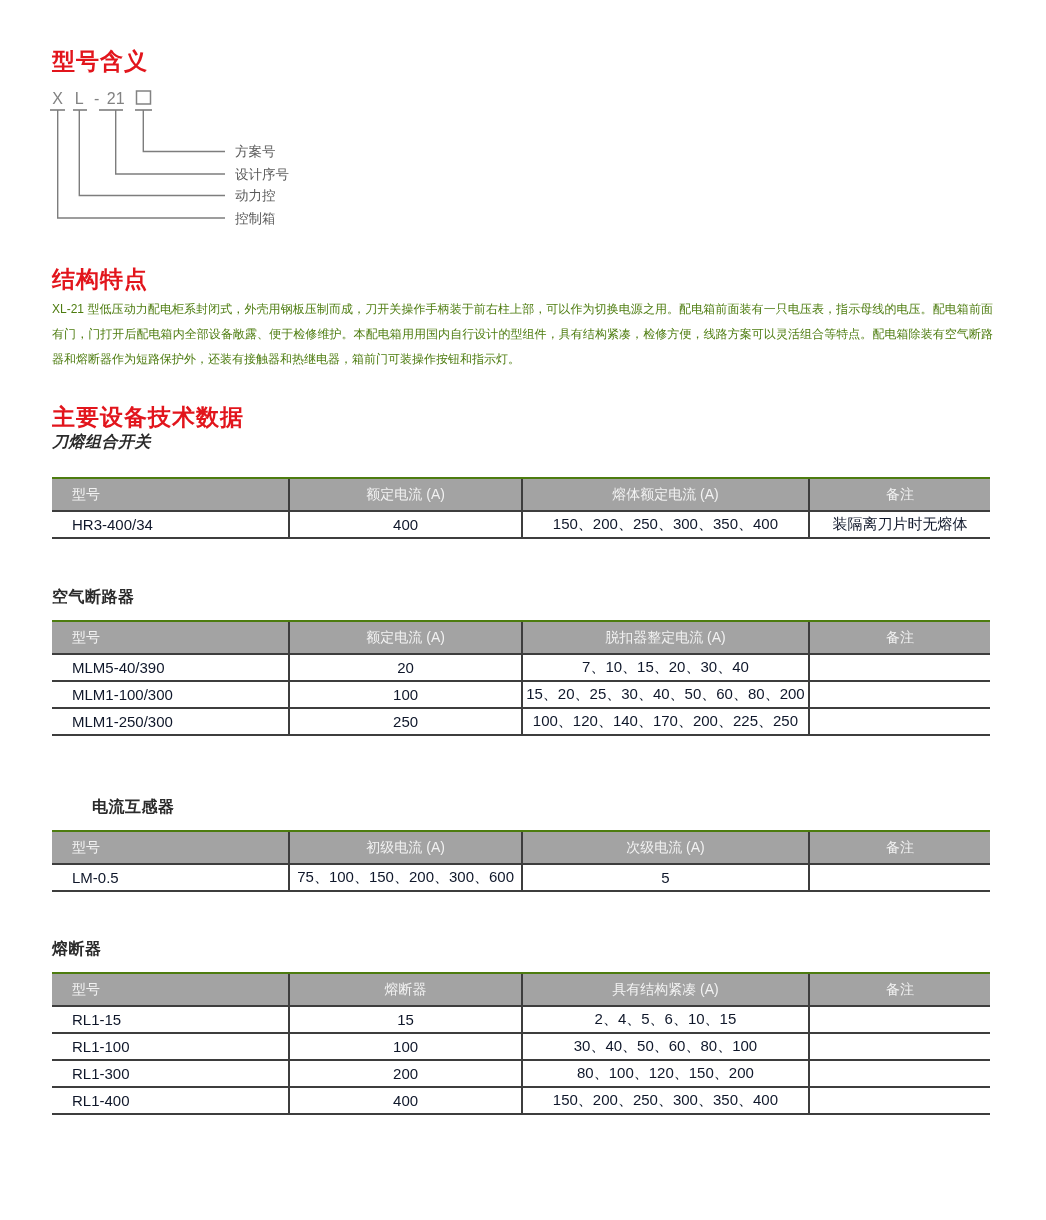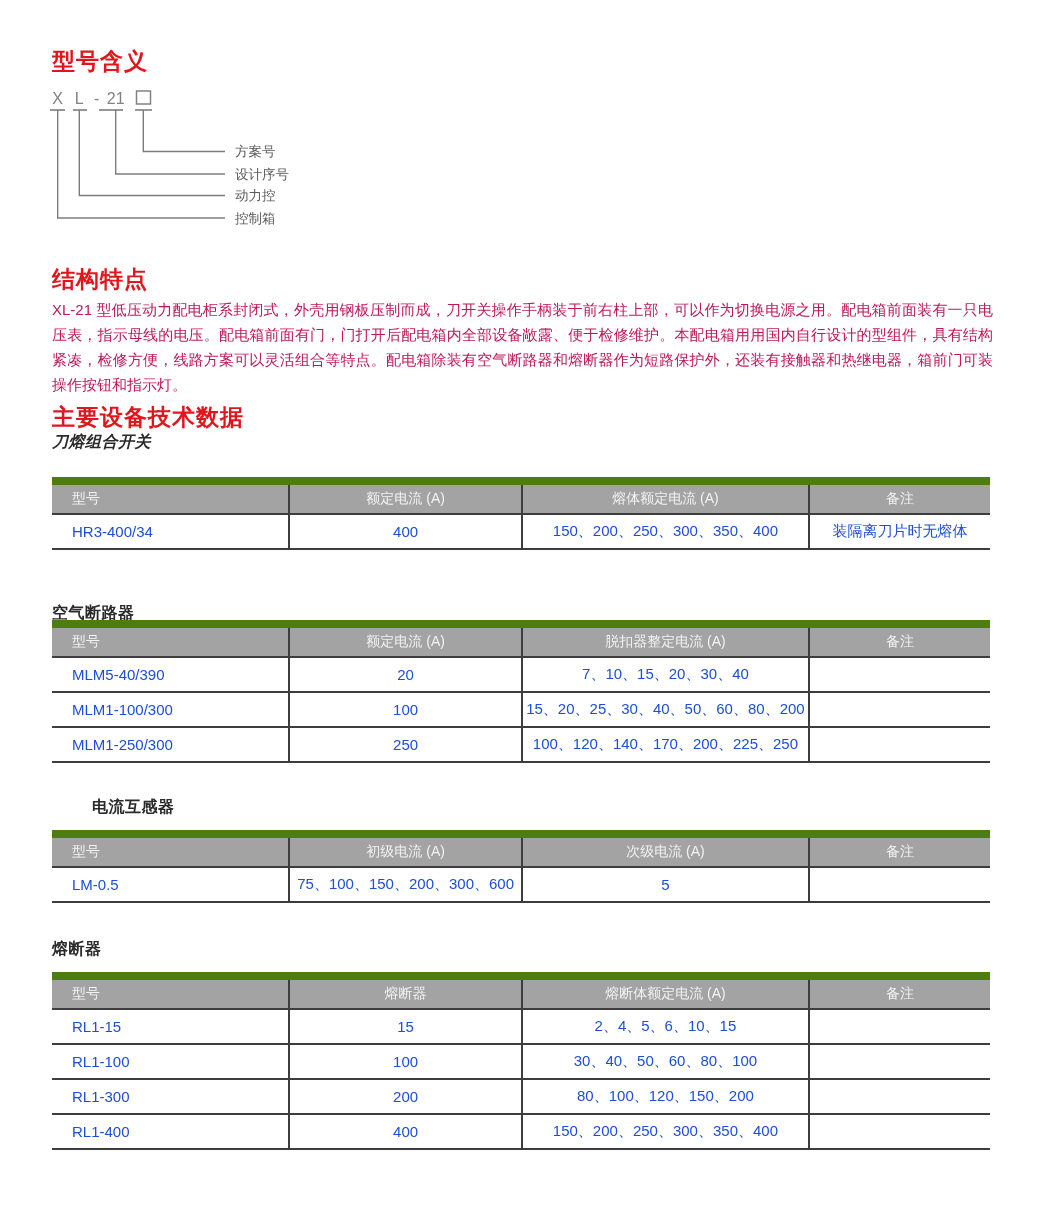--- a/index.html
+++ b/index.html
@@ -16,43 +16,43 @@
     font-size:23px; font-weight:bold;
     color:#e2151c;
     letter-spacing:1px;
   }
   .diagram-svg { position:absolute; left:48px; top:88px; }
   .diagram-svg text { font-family:"Liberation Sans", sans-serif; }
   .code-char { font-size:16px; fill:#828282; }
   .diag-label { font-size:13.5px; fill:#5a5a5a; }
   .intro-para {
     position:absolute; left:52px; top:297px; width:941px;
-    font-size:15px; line-height:25px;
-    color:#be185d;
+    font-size:12px; line-height:25px;
+    color:#4d7c0f;
     text-align:justify;
   }
   .table-subtitle {
     position:absolute; left:52px;
     font-size:16px; font-weight:bold;
     color:#2b2b2b;
     letter-spacing:0.5px;
   }
   table.dtable {
     position:absolute; left:52px; width:938px;
     border-collapse:collapse; table-layout:fixed;
   }
   table.dtable th {
     background:#a3a3a3; color:#f2f2f2;
     font-weight:normal; font-size:14px;
     height:33px; text-align:center;
-    border-top:8px solid #4d7c0f;
+    border-top:2px solid #4d7c0f;
     border-bottom:2px solid #3d3d3d;
   }
   table.dtable td {
-    height:35px; font-size:15px; color:#1d4ed8;
+    height:27px; font-size:15px; color:#0f172a;
     text-align:center; background:#ffffff;
     border-bottom:2px solid #3d3d3d;
   }
   table.dtable th:first-child,
   table.dtable td:first-child { text-align:left; padding-left:20px; }
   table.dtable th + th,
   table.dtable td + td { border-left:2px solid #3d3d3d; }
 </style>
 </head>
 <body>
@@ -114,21 +114,21 @@
     <tbody>
       <tr>
         <td>HR3-400/34</td>
         <td>400</td>
         <td>150、200、250、300、350、400</td>
         <td>装隔离刀片时无熔体</td>
       </tr>
     </tbody>
   </table>
 
-  <div class="table-subtitle" style="top:587px;margin-top:16px;">空气断路器</div>
+  <div class="table-subtitle" style="top:587px;">空气断路器</div>
   <table class="dtable" style="top:620px;">
     <colgroup>
         <col style="width:25.3%">
         <col style="width:24.8%">
         <col style="width:30.6%">
         <col style="width:19.3%">
       </colgroup>
     <thead>
       <tr>
         <th>型号</th>
@@ -190,21 +190,21 @@
     <colgroup>
         <col style="width:25.3%">
         <col style="width:24.8%">
         <col style="width:30.6%">
         <col style="width:19.3%">
       </colgroup>
     <thead>
       <tr>
         <th>型号</th>
         <th>熔断器</th>
-        <th>熔断体额定电流 (A)</th>
+        <th>具有结构紧凑 (A)</th>
         <th>备注</th>
       </tr>
     </thead>
     <tbody>
       <tr>
         <td>RL1-15</td>
         <td>15</td>
         <td>2、4、5、6、10、15</td>
         <td></td>
       </tr>

